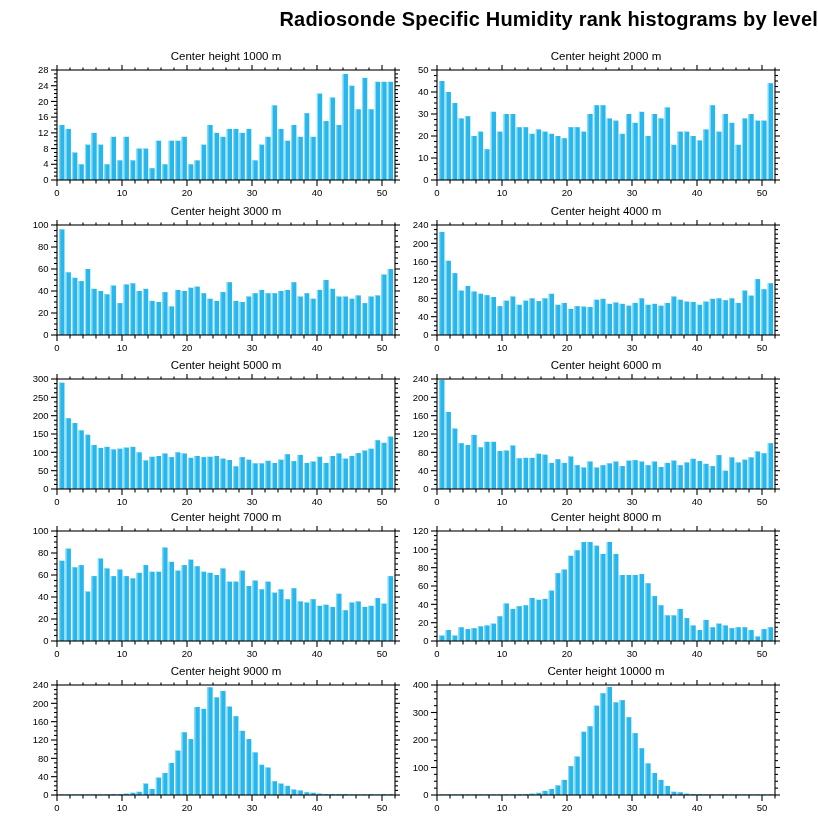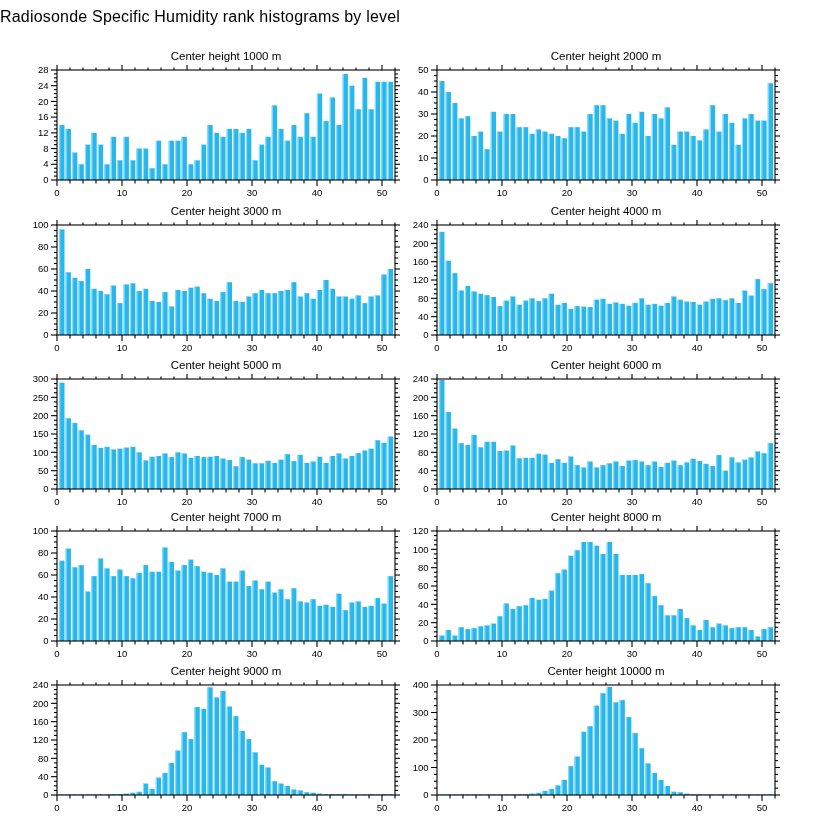--- a/index.html
+++ b/index.html
@@ -1,19 +1,19 @@
 <!DOCTYPE html>
 <html><head>
 <meta charset="utf-8">
 <style>
   html,body{margin:0;padding:0;background:#ffffff;}
   .page{position:relative;width:818px;height:824px;background:#fff;overflow:hidden;
         font-family:"Liberation Sans",sans-serif;}
-  .main-title{position:absolute;top:8px;left:0;width:100%;text-align:left;
-        font-size:16px;font-weight:400;color:#000;letter-spacing:0.2px;}
+  .main-title{position:absolute;top:8px;left:0;width:100%;text-align:right;
+        font-size:20px;font-weight:700;color:#000;letter-spacing:0.2px;}
   .chart-svg{position:absolute;}
   svg text{font-family:"Liberation Sans",sans-serif;fill:#000;}
   .sub-title{font-size:11.5px;}
   .tick-label{font-size:9.5px;}
 </style>
 </head>
 <body>
 
 <div class="page">
   <div class="main-title">Radiosonde Specific Humidity rank histograms by level</div>

